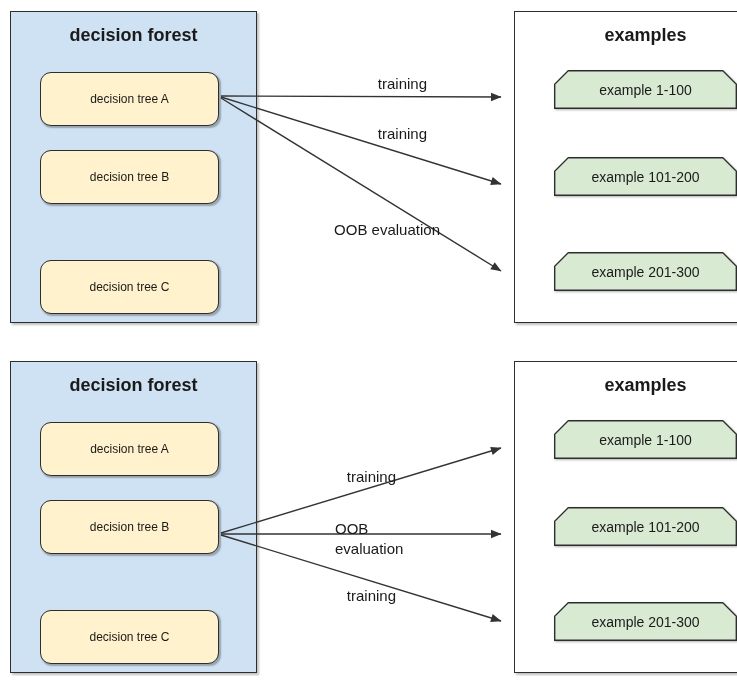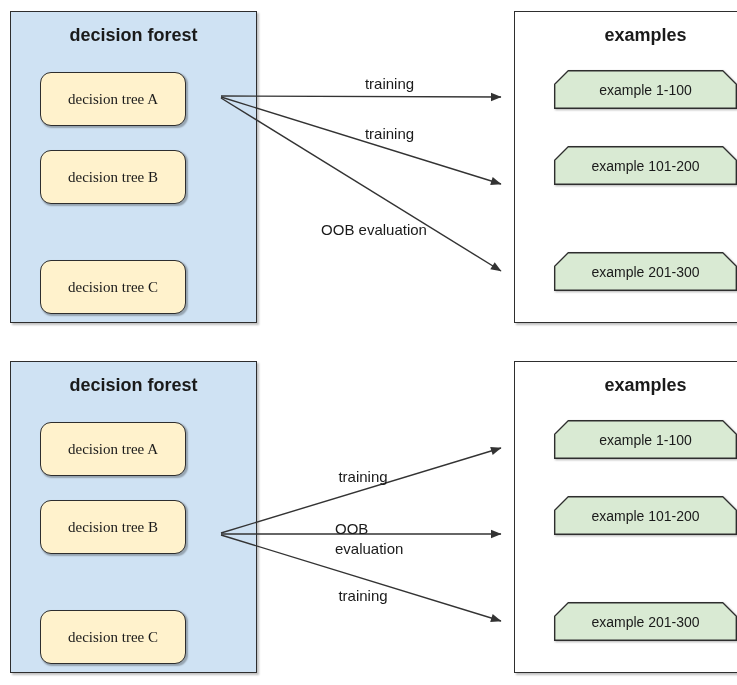--- a/index.html
+++ b/index.html
@@ -26,56 +26,55 @@
     border:1.6px solid var(--border);
     box-shadow:2px 2px 2px rgba(0,0,0,0.25);
   }
   .forest-box{left:10px;width:247px;background:var(--forest-fill);}
   .examples-box{left:466px;width:263px;background:var(--examples-box-fill);margin-left:48px;}
   .box-title{
     padding-top:13px;text-align:center;font-weight:bold;font-size:18px;
   }
 
   .tree-node{
-    position:absolute;left:29px;width:146px;height:54px;box-sizing:border-box;
+    position:absolute;left:29px;width:179px;height:54px;box-sizing:border-box;
     background:var(--tree-fill);border:1.5px solid var(--border);border-radius:11px;
     box-shadow:1.5px 1.5px 1.5px rgba(0,0,0,0.28);
     display:flex;align-items:center;justify-content:center;
-    font-size:15px;
-    font-family:Liberation Serif, serif;
+    font-size:12px;
   }
   .tree-node.t0{top:60px}.tree-node.t1{top:138px}.tree-node.t2{top:248px}
 
   .example-node{
     position:absolute;left:39px;width:183px;height:39px;
     filter:drop-shadow(1.5px 1.5px 1px rgba(0,0,0,0.3));
     font-size:14px;
   }
-  .example-node.e0{top:58px}.example-node.e1{top:134px}.example-node.e2{top:240px}
+  .example-node.e0{top:58px}.example-node.e1{top:145px}.example-node.e2{top:240px}
   .example-node .shape{
     position:absolute;inset:0;background:var(--border);
     clip-path:polygon(14px 0, calc(100% - 14px) 0, 100% 14px, 100% 100%, 0 100%, 0 14px);
   }
   .example-node .shape-fill{
     position:absolute;inset:1.4px;background:var(--example-fill);
     clip-path:polygon(13px 0, calc(100% - 13px) 0, 100% 13px, 100% 100%, 0 100%, 0 13px);
   }
   .example-node .node-label{
     position:absolute;inset:0;display:flex;align-items:center;justify-content:center;
   }
 
   svg.arrows{position:absolute;left:0;top:0;pointer-events:none;}
   svg.arrows line{stroke:var(--arrow);stroke-width:1.4;}
   svg.arrows marker path{fill:var(--arrow);}
 
   .arrow-label{
     position:absolute;font-size:15px;line-height:20px;color:var(--text);
     white-space:normal;
   }
-  .c{text-align:center;}
+  .c{text-align:right;}
 </style>
 </head>
 <body>
 
 <section class="panel p0">
 
   <div class="outer-box forest-box">
     <div class="box-title">decision forest</div>
     <div class="tree-node t0">
       <span>decision tree A</span>

